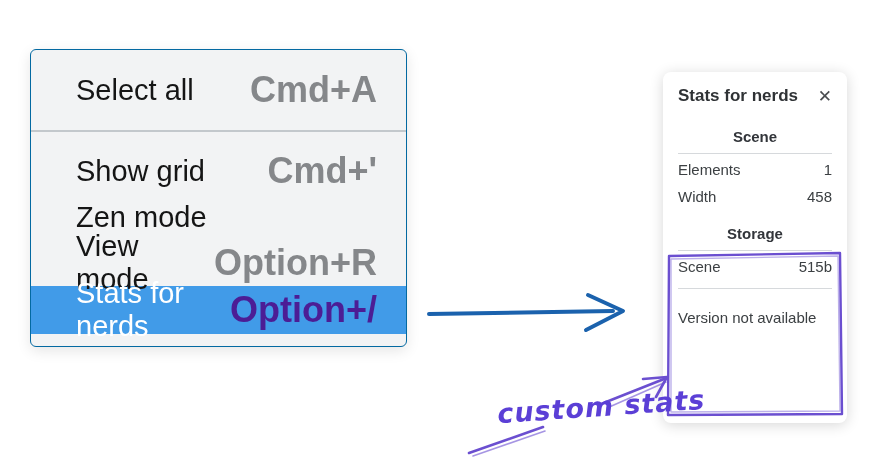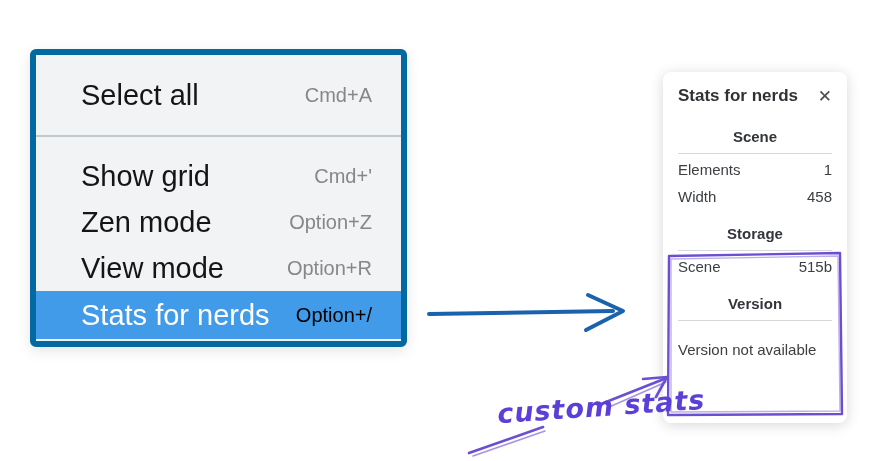--- a/index.html
+++ b/index.html
@@ -5,49 +5,49 @@
   * { margin: 0; padding: 0; box-sizing: border-box; }
   html, body { width: 873px; height: 461px; background: #ffffff; overflow: hidden; }
   body { font-family: "Liberation Sans", sans-serif; position: relative; }
 
   
   .context-menu {
     position: absolute;
     left: 30px; top: 49px;
     width: 377px; height: 298px;
     background: #f2f3f4;
-    border: 6px solid #0369a1;
+    border: 1px solid #0369a1;
     border-radius: 6px;
     box-shadow: 0 4px 14px rgba(0,0,0,0.10);
     font-size: 29px;
     color: #151515;
     overflow: hidden;
   }
   .menu-group-1 { padding: 12px 0; }
-  .menu-group-2 { padding: 16px 0 14px 0; text-align: right; }
+  .menu-group-2 { padding: 16px 0 14px 0; }
   .menu-divider {
     border-top: 2px solid #c3c8cc;
     height: 0;
   }
   .menu-item {
     height: 46px;
     display: flex;
     align-items: center;
     justify-content: space-between;
     padding: 0 29px 0 45px;
     cursor: default;
   }
   .menu-group-1 .menu-item { height: 56px; }
-  .menu-item .shortcut { color: #85878a; font-size: 20px; }
+  .menu-item .shortcut { color: #85878a; font-size: 36px; font-weight: bold; }
   .menu-item.selected {
     height: 48px;
     background: #419be8;
     color: #ffffff;
   }
-  .menu-item.selected .shortcut { color: #000000; }
+  .menu-item.selected .shortcut { color: #4c1d95; }
 
   
   .stats-panel {
     position: absolute;
     left: 663px; top: 72px;
     width: 184px; height: 351px;
     background: #ffffff;
     border-radius: 8px;
     box-shadow: 0 2px 14px rgba(0,0,0,0.16);
     padding: 13px 15px;
@@ -122,21 +122,20 @@
     </div>
   </div>
   <div class="menu-divider"></div>
   <div class="menu-group-2">
     <div class="menu-item">
       <span>Show grid</span>
       <span class="shortcut">Cmd+'</span>
     </div>
     <div class="menu-item">
       <span>Zen mode</span>
-      <span class="shortcut">Option+Z</span>
     </div>
     <div class="menu-item">
       <span>View mode</span>
       <span class="shortcut">Option+R</span>
     </div>
     <div class="menu-item selected">
       <span>Stats for nerds</span>
       <span class="shortcut">Option+/</span>
     </div>
   </div>
@@ -159,21 +158,20 @@
     <span>458</span>
   </div>
 
   <div class="sec-heading tight">Storage</div>
   <hr class="sec-divider">
   <div class="prow">
     <span>Scene</span>
     <span>515b</span>
   </div>
 
-  <div class="sec-heading tight">Version</div>
   <hr class="sec-divider">
   <div class="version-note">Version not available</div>
 </div>
 
 <svg class="overlay" viewBox="0 0 873 461" xmlns="http://www.w3.org/2000/svg">
 
   <g stroke="#1b62ad" stroke-width="4" fill="none" stroke-linecap="round" stroke-linejoin="round">
     <path d="M429 314 L613 311"></path>
     <path d="M588 295 L623 311 L586 330"></path>
   </g>

